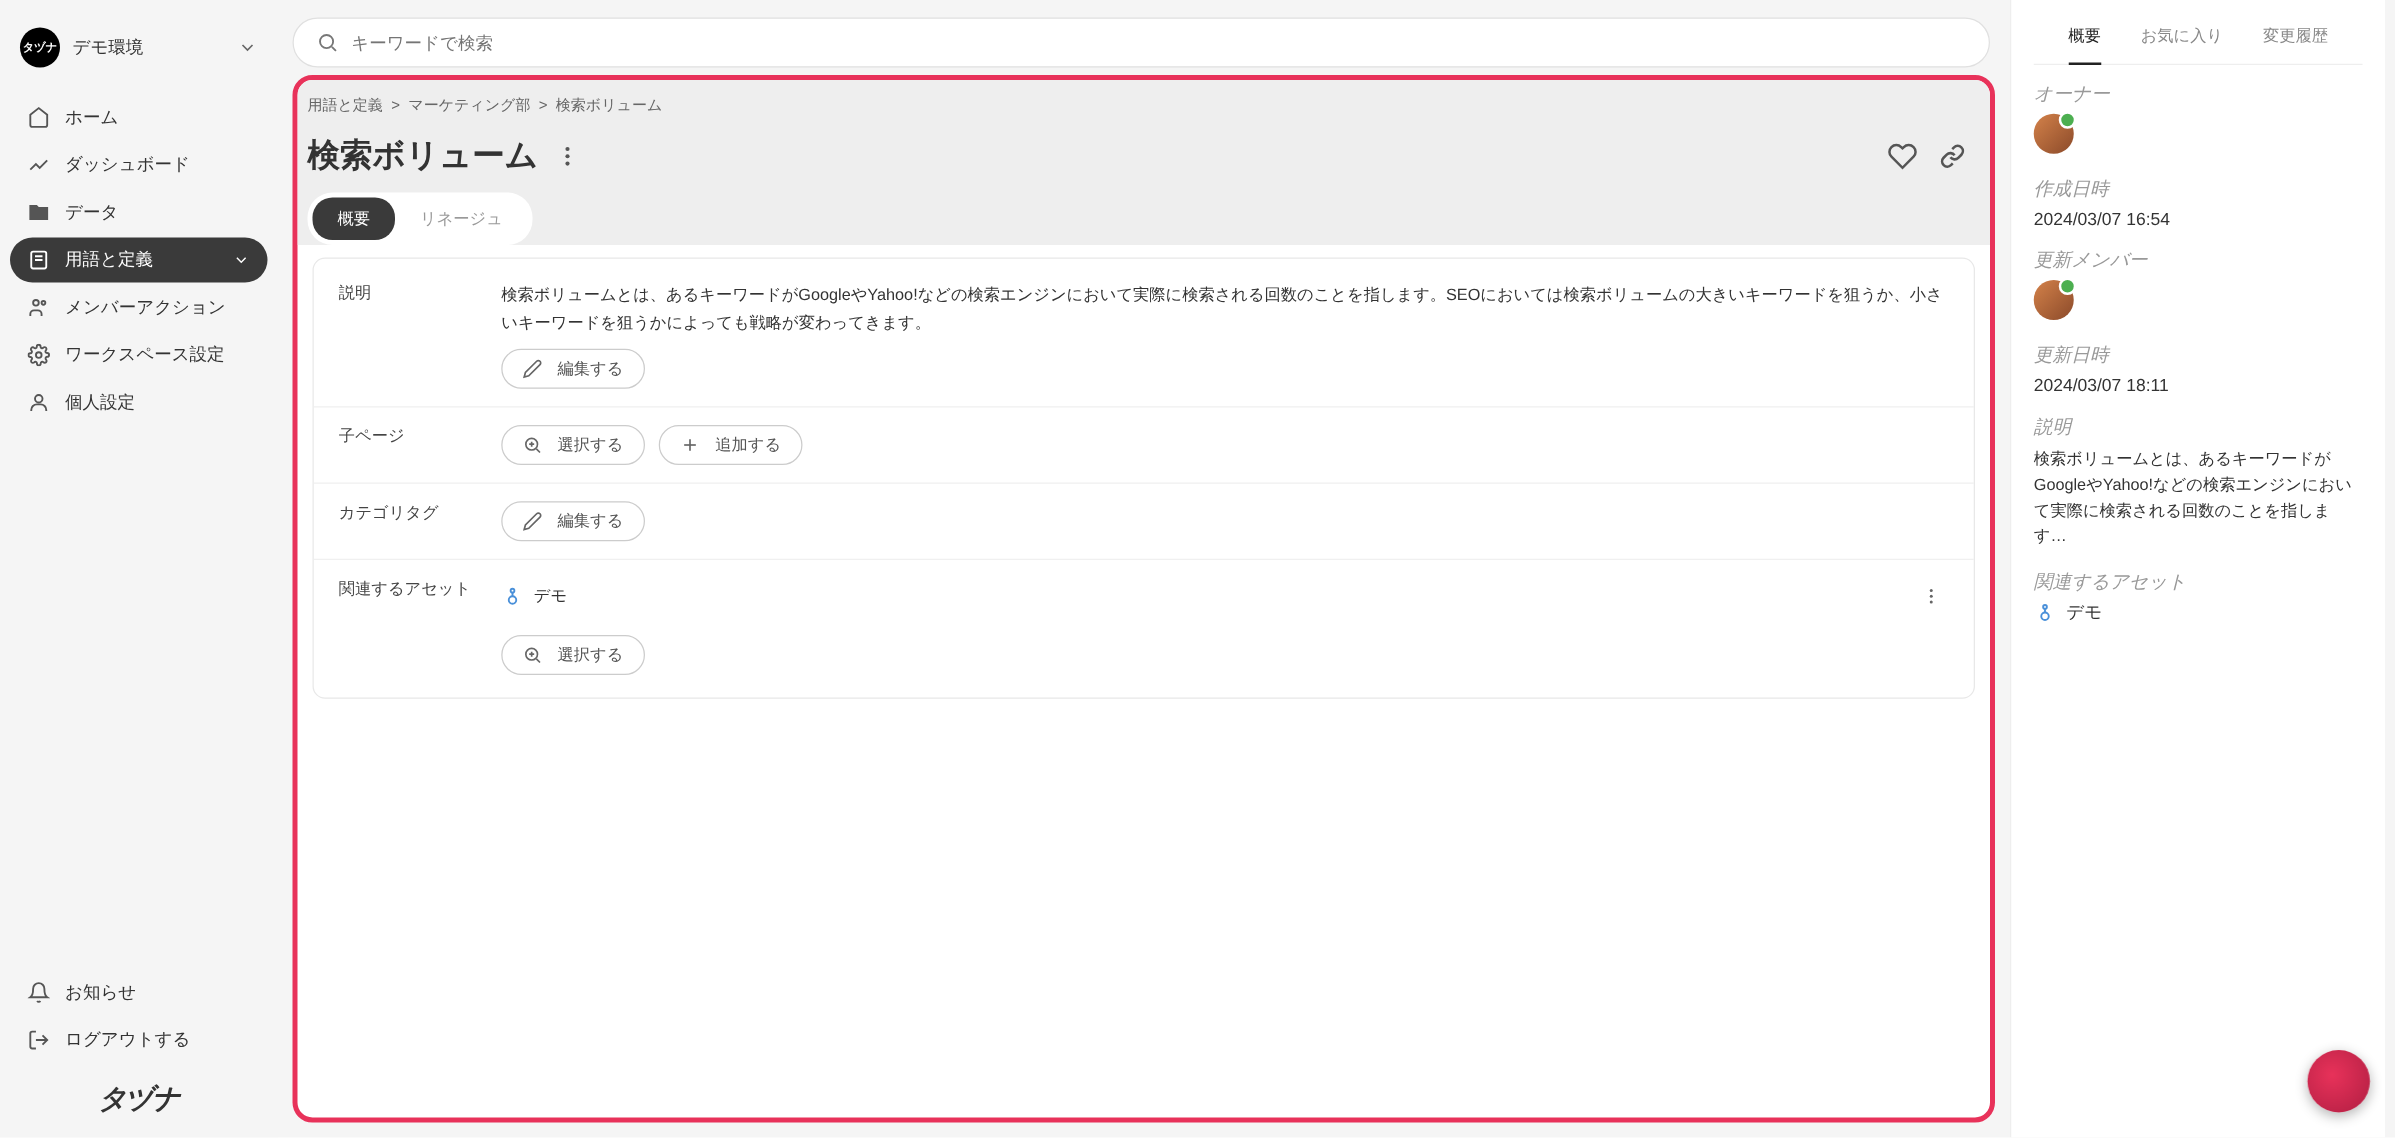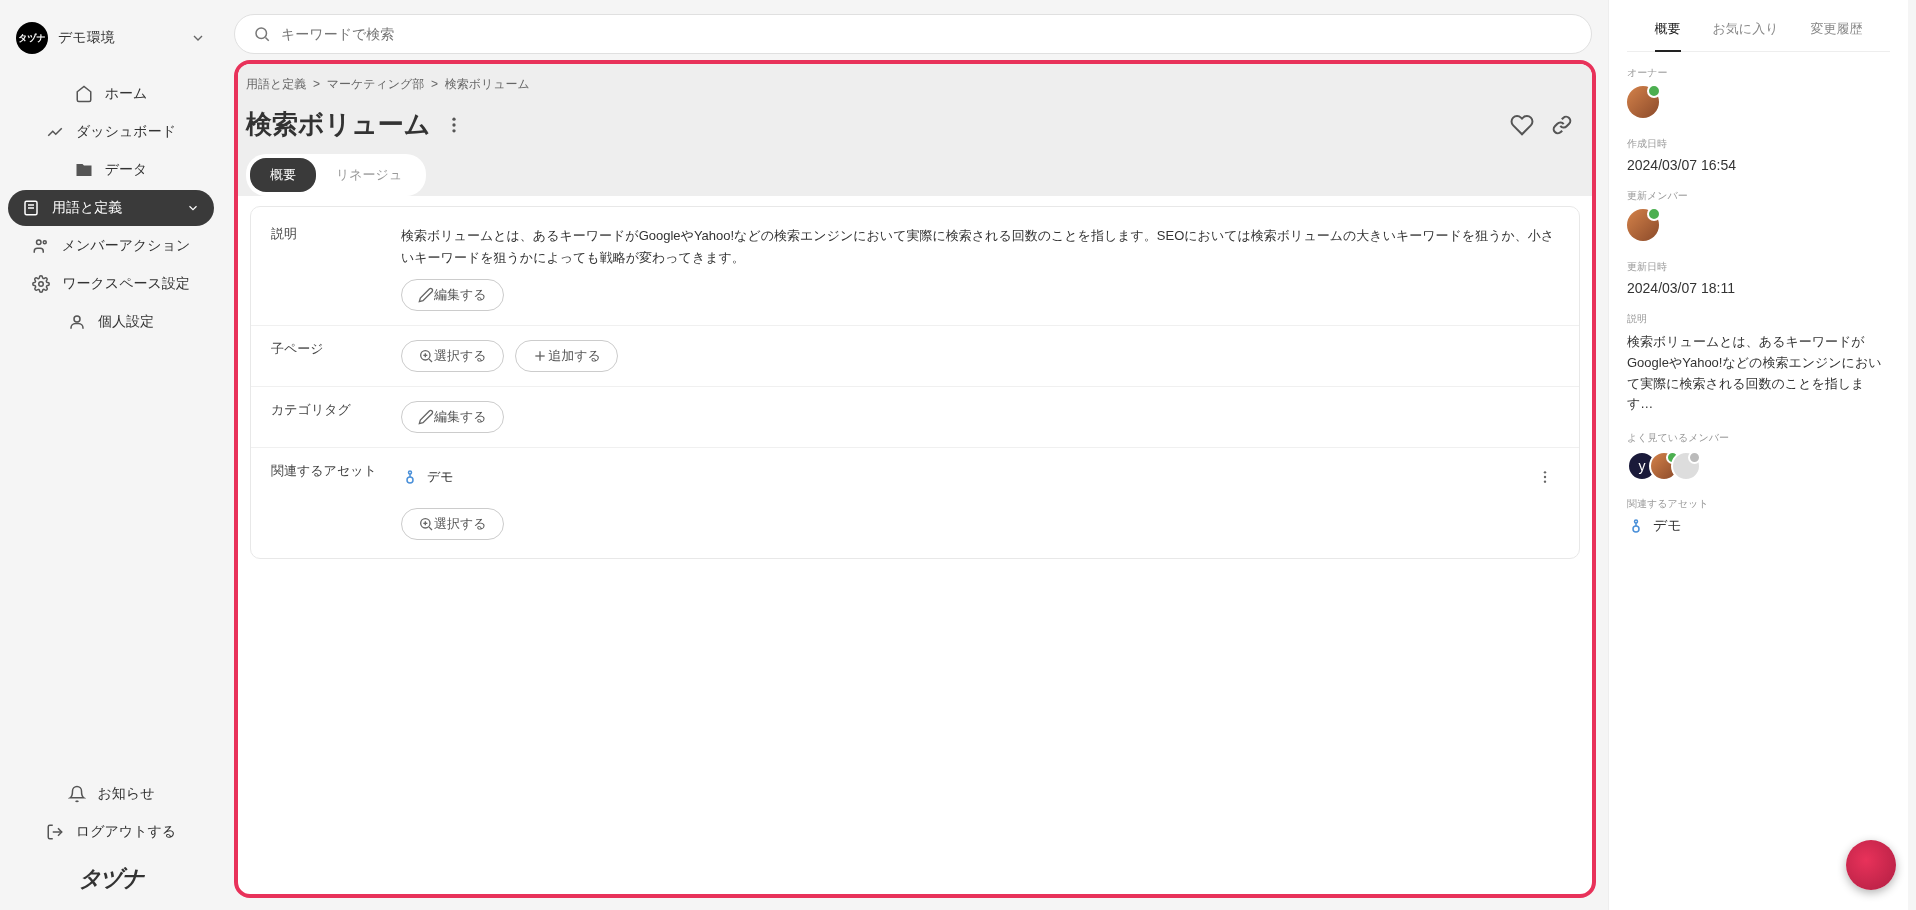--- a/index.html
+++ b/index.html
@@ -6,21 +6,21 @@
 body { font-family: -apple-system, BlinkMacSystemFont, "Segoe UI", sans-serif; background: #f5f5f5; color: #333; font-size: 14px; }
 .app { display: flex; height: 910px; width: 1908px; }
 
 
 .sidebar { width: 222px; background: #f5f5f5; display: flex; flex-direction: column; padding: 12px 8px; }
 .workspace-selector { display: flex; align-items: center; gap: 10px; padding: 10px 8px; margin-bottom: 12px; cursor: pointer; }
 .ws-avatar { width: 32px; height: 32px; border-radius: 50%; background: #000; display: flex; align-items: center; justify-content: center; color: #fff; font-size: 9px; font-weight: bold; }
 .ws-name { flex: 1; font-size: 14px; }
 .chevron { color: #666; }
 .nav-list { flex: 1; }
-.nav-item { display: flex; align-items: center; gap: 12px; padding: 9px 14px; border-radius: 20px; cursor: pointer; color: #333; font-size: 14px; margin-bottom: 2px; justify-content: center; }
+.nav-item { display: flex; align-items: center; gap: 12px; padding: 9px 14px; border-radius: 20px; cursor: pointer; color: #333; font-size: 14px; margin-bottom: 2px; }
 .nav-item.active { background: #3a3a3a; color: #fff; }
 .nav-item.active .nav-icon { color: #fff; }
 .nav-icon { width: 18px; height: 18px; display: flex; align-items: center; justify-content: center; color: #555; }
 .nav-item .chevron-right { margin-left: auto; }
 .bottom-nav { margin-top: auto; }
 .logo { font-size: 22px; font-weight: 900; font-style: italic; text-align: center; padding: 12px 0 4px; letter-spacing: -1px; }
 
 
 .main { flex: 1; display: flex; flex-direction: column; padding: 10px 12px 0 0; }
 .search-bar { margin: 4px 4px 6px 12px; }
@@ -38,34 +38,34 @@
 .title-actions { margin-left: auto; display: flex; gap: 18px; align-items: center; }
 .tabs-wrap { display: inline-flex; background: #fff; border-radius: 20px; padding: 4px; margin-bottom: 0; }
 .tab { padding: 8px 20px; border-radius: 16px; cursor: pointer; font-size: 13px; color: #999; }
 .tab.active { background: #3a3a3a; color: #fff; }
 
 .content-body { background: #fff; border: 1px solid #e8e8e8; border-radius: 10px; margin: 10px 12px 12px 12px; padding: 4px 0; }
 .field-row { display: flex; padding: 14px 20px; border-bottom: 1px solid #f0f0f0; font-size: 13px; }
 .field-row:last-child { border-bottom: none; }
 .field-label { width: 130px; color: #444; flex-shrink: 0; }
 .field-value { flex: 1; color: #333; line-height: 1.7; }
-.btn { display: inline-flex; align-items: center; gap: 0; padding: 6px 16px; border: 1px solid #ccc; border-radius: 18px; background: #fff; cursor: pointer; font-size: 13px; color: #555; margin-top: 10px; margin-right: 8px; }
+.btn { display: inline-flex; align-items: center; gap: 12px; padding: 6px 16px; border: 1px solid #ccc; border-radius: 18px; background: #fff; cursor: pointer; font-size: 13px; color: #555; margin-top: 10px; margin-right: 8px; }
 .btn:first-child { margin-top: 0; }
 .btn .btn-ic { color: #666; }
 .asset-row { display: flex; align-items: center; gap: 8px; padding: 4px 0 10px 0; }
 .asset-ic { color: #4a90d9; }
 .asset-more { margin-left: auto; cursor: pointer; color: #666; padding-right: 6px; }
 
 
 .right-panel { width: 300px; background: #fff; padding: 14px 18px; border-left: 1px solid #eee; }
 .rtabs { display: flex; gap: 32px; justify-content: center; border-bottom: 1px solid #eee; margin-bottom: 14px; }
 .rtab { padding: 6px 0 12px 0; font-size: 13px; color: #888; cursor: pointer; }
 .rtab.active { color: #222; border-bottom: 2px solid #222; margin-bottom: -1px; }
 .meta-block { margin-bottom: 16px; }
-.meta-label { font-size: 10px; color: #999; margin-bottom: 6px; }
+.meta-label { font-size: 15px; color: #999; margin-bottom: 6px; font-style: italic; }
 .meta-value { font-size: 14px; color: #333; }
 .avatar { width: 32px; height: 32px; border-radius: 50%; background: linear-gradient(135deg,#d4824a,#8b4a2a); position: relative; display: inline-block; }
 .avatar::after { content: ''; position: absolute; right: -2px; top: -2px; width: 10px; height: 10px; background: #4caf50; border: 2px solid #fff; border-radius: 50%; }
 .avatar-group { display: flex; }
 .avatar-group .av { width: 30px; height: 30px; border-radius: 50%; margin-left: -8px; border: 2px solid #fff; }
 .avatar-group .av:first-child { margin-left: 0; }
 .av1 { background: #1a1a3a; color: #fff; display: flex; align-items: center; justify-content: center; font-size: 14px; }
 .av2 { background: linear-gradient(135deg,#d4824a,#8b4a2a); position: relative; }
 .av2::after { content: ''; position: absolute; right: -2px; top: -2px; width: 9px; height: 9px; background: #4caf50; border: 2px solid #fff; border-radius: 50%; }
 .av3 { background: #ddd; position: relative; }
@@ -356,28 +356,20 @@
     <div class="meta-block">
       <div class="meta-label">更新日時</div>
       <div class="meta-value">2024/03/07 18:11</div>
     </div>
 
     <div class="meta-block">
       <div class="meta-label">説明</div>
       <div class="desc-text">検索ボリュームとは、あるキーワードがGoogleやYahoo!などの検索エンジンにおいて実際に検索される回数のことを指します…</div>
     </div>
 
-    <div class="meta-block">
-      <div class="meta-label">よく見ているメンバー</div>
-      <div class="avatar-group">
-        <div class="av av1">y</div>
-        <div class="av av2"></div>
-        <div class="av av3"></div>
-      </div>
-    </div>
 
     <div class="meta-block">
       <div class="meta-label">関連するアセット</div>
       <div class="ra-item">
         <span class="asset-ic">
             <svg width="18" height="18" viewBox="0 0 24 24" fill="none" stroke="#4a90d9" stroke-width="2">
               <circle cx="12" cy="6" r="2"></circle>
               <circle cx="12" cy="16" r="4"></circle>
               <line x1="12" y1="8" x2="12" y2="12"></line>
             </svg>

